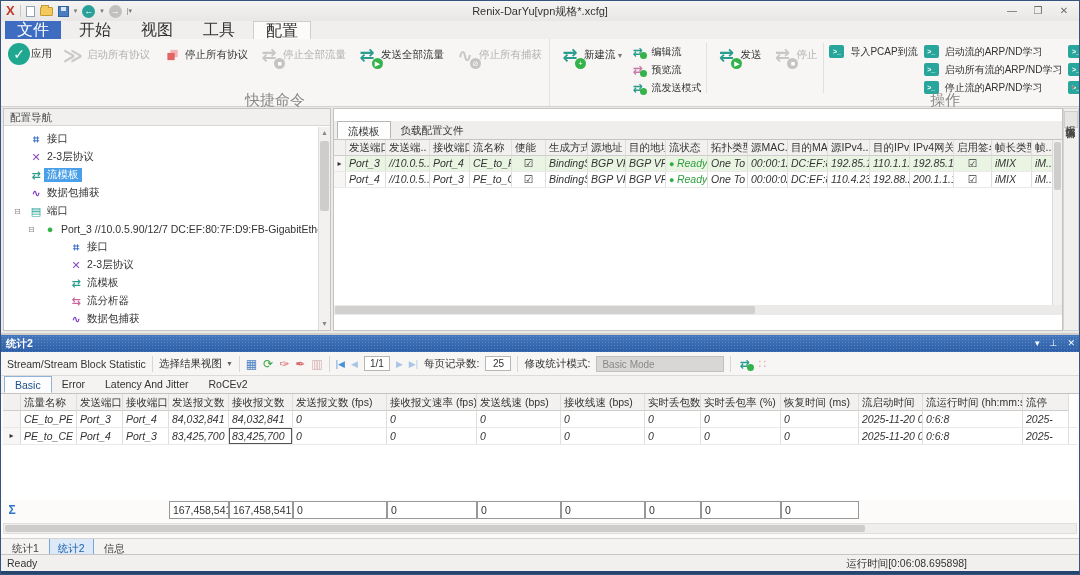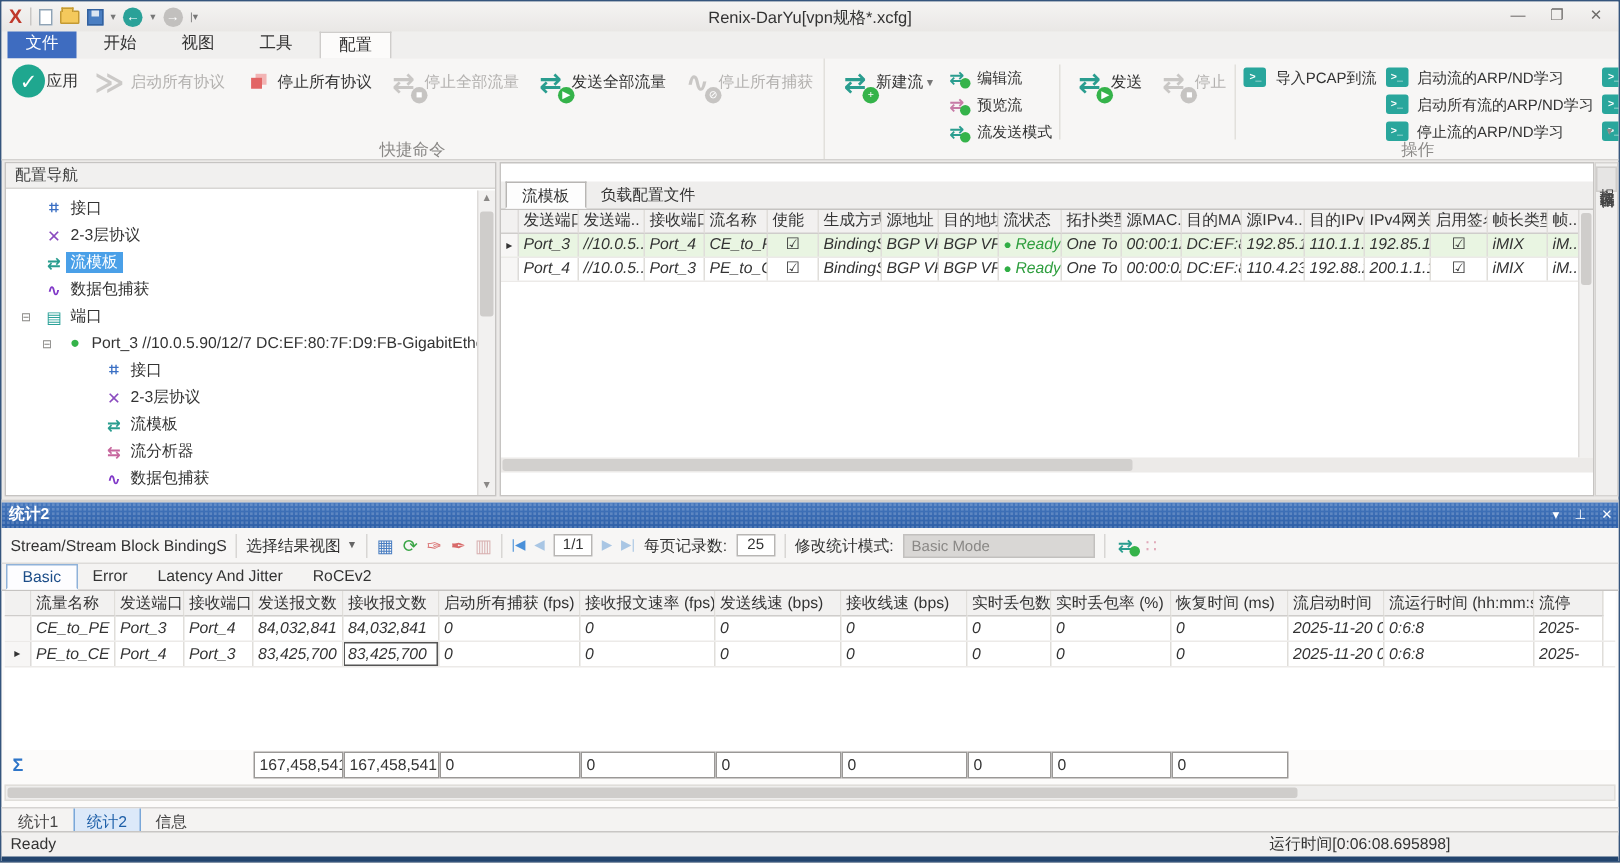--- a/index.html
+++ b/index.html
@@ -19,28 +19,28 @@
 .qa-circle{width:13px;height:13px;border-radius:50%;color:#fff;font-size:9px;line-height:13px;text-align:center}
 .qa-back{background:#2aa198}
 .qa-fwd{background:#c2c0be}
 .qa-dd{font-size:7px;color:#777}
 #title-text{position:absolute;left:0;right:0;text-align:center;font-size:11px;color:#333;z-index:1}
 #win-controls{position:absolute;right:2px;top:1px;display:flex;z-index:2}
 .wc{width:26px;height:16px;display:flex;align-items:center;justify-content:center;color:#6e6c6a;font-size:10px;border:1px solid transparent}
 
 
 #menubar{position:absolute;top:20px;left:0;right:0;height:18px;background:#f0efee;display:flex;gap:6px;padding-left:4px}
-.mtab{min-width:46px;padding:0 12px;text-align:center;line-height:17px;font-size:11px}
+.mtab{min-width:46px;padding:0 12px;text-align:center;line-height:17px;font-size:16px}
 .mtab.file{background:#3e6cc0;color:#fff}
 .mtab.active{background:#fcfbfa;border:1px solid #cfcdcb;border-bottom:none}
 
 
 #ribbon{position:absolute;top:38px;left:0;right:0;height:68px;background:#f7f6f5;border-bottom:1px solid #d4d2d0;display:flex}
 .rgroup{position:relative;height:100%;border-right:1px solid #e2e0dc;padding:2px 3px 13px 3px;display:flex;align-items:flex-start}
-.rgroup-label{position:absolute;bottom:0;left:0;right:0;height:12px;text-align:center;font-size:11px;color:#8a8886;line-height:12px}
+.rgroup-label{position:absolute;bottom:0;left:0;right:0;height:12px;text-align:center;font-size:15px;color:#8a8886;line-height:12px}
 .rbig{display:flex;align-items:center;padding:2px 4px 0 4px;gap:1px;font-size:10.5px;white-space:nowrap}
 .rbig.disabled{color:#b3b1af}
 .rbig .dd{font-size:7px;color:#777;line-height:5px}
 .rstack{display:flex;flex-direction:column;justify-content:flex-start;gap:4px;padding:4px 3px}
 .rsmall{display:flex;align-items:flex-start;gap:6px;font-size:10px;white-space:nowrap}
 .rsep{width:1px;background:#e2e0dc;height:50px;margin:2px 2px}
 #ribbon-collapse{position:absolute;right:4px;top:44px;color:#8a8886;font-size:8px}
 
 .ric{position:relative;width:26px;height:24px;display:flex;align-items:center;justify-content:center;flex:none}
 .ric.sm{width:15px;height:13px}
@@ -442,21 +442,21 @@
   <div id="stats-panel">
     <div id="stats-title">
       <span>统计2</span>
       <span class="ticons">
         <span>▾</span>
         <span>⊥</span>
         <span>✕</span>
       </span>
     </div>
     <div id="stats-toolbar">
-      <span>Stream/Stream Block BindingS</span>
+      <span>Stream/Stream Block Statistic</span>
       <span class="tsep"></span>
       <span class="tbtn">
         <span>选择结果视图</span>
         <span class="dd">▼</span>
       </span>
       <span class="tsep"></span>
       <span class="tico" style="color:#4a7ec2">▦</span>
       <span class="tico" style="color:#3aa546">⟳</span>
       <span class="tico" style="color:#d86a6a">✑</span>
       <span class="tico" style="color:#d86a6a">✒</span>
@@ -485,21 +485,21 @@
         <div class="stab">RoCEv2</div>
       </div>
     <div id="stats-table">
         <div class="trow head">
           <div class="tcell gutter" style="width: 18px;"></div>
           <div class="tcell" style="width: 56px;">流量名称</div>
           <div class="tcell" style="width: 46px;">发送端口</div>
           <div class="tcell" style="width: 46px;">接收端口</div>
           <div class="tcell" style="width: 60px;">发送报文数</div>
           <div class="tcell" style="width: 64px;">接收报文数</div>
-          <div class="tcell" style="width: 94px;">启动所有捕获 (fps)</div>
+          <div class="tcell" style="width: 94px;">发送报文数 (fps)</div>
           <div class="tcell" style="width: 90px;">接收报文速率 (fps)</div>
           <div class="tcell" style="width: 84px;">发送线速 (bps)</div>
           <div class="tcell" style="width: 84px;">接收线速 (bps)</div>
           <div class="tcell" style="width: 56px;">实时丢包数</div>
           <div class="tcell" style="width: 80px;">实时丢包率 (%)</div>
           <div class="tcell" style="width: 78px;">恢复时间 (ms)</div>
           <div class="tcell" style="width: 64px;">流启动时间</div>
           <div class="tcell" style="width: 100px;">流运行时间 (hh:mm:ss)</div>
           <div class="tcell" style="width: 46px;">流停</div>
         </div>

